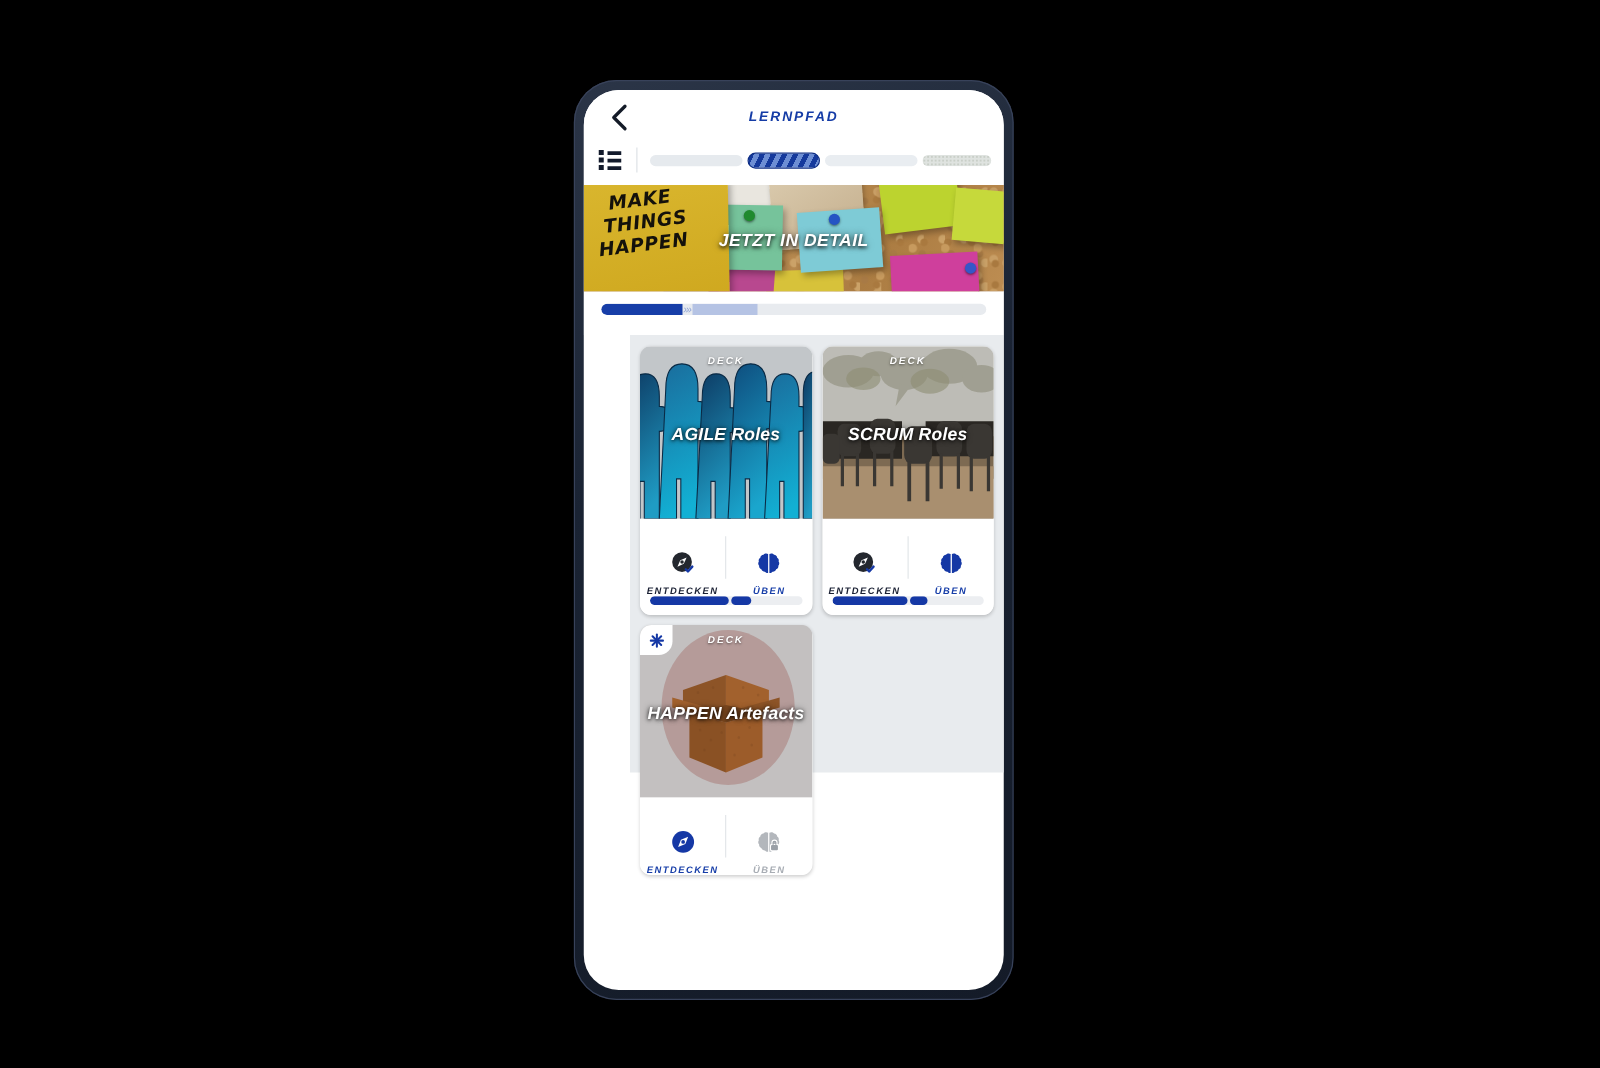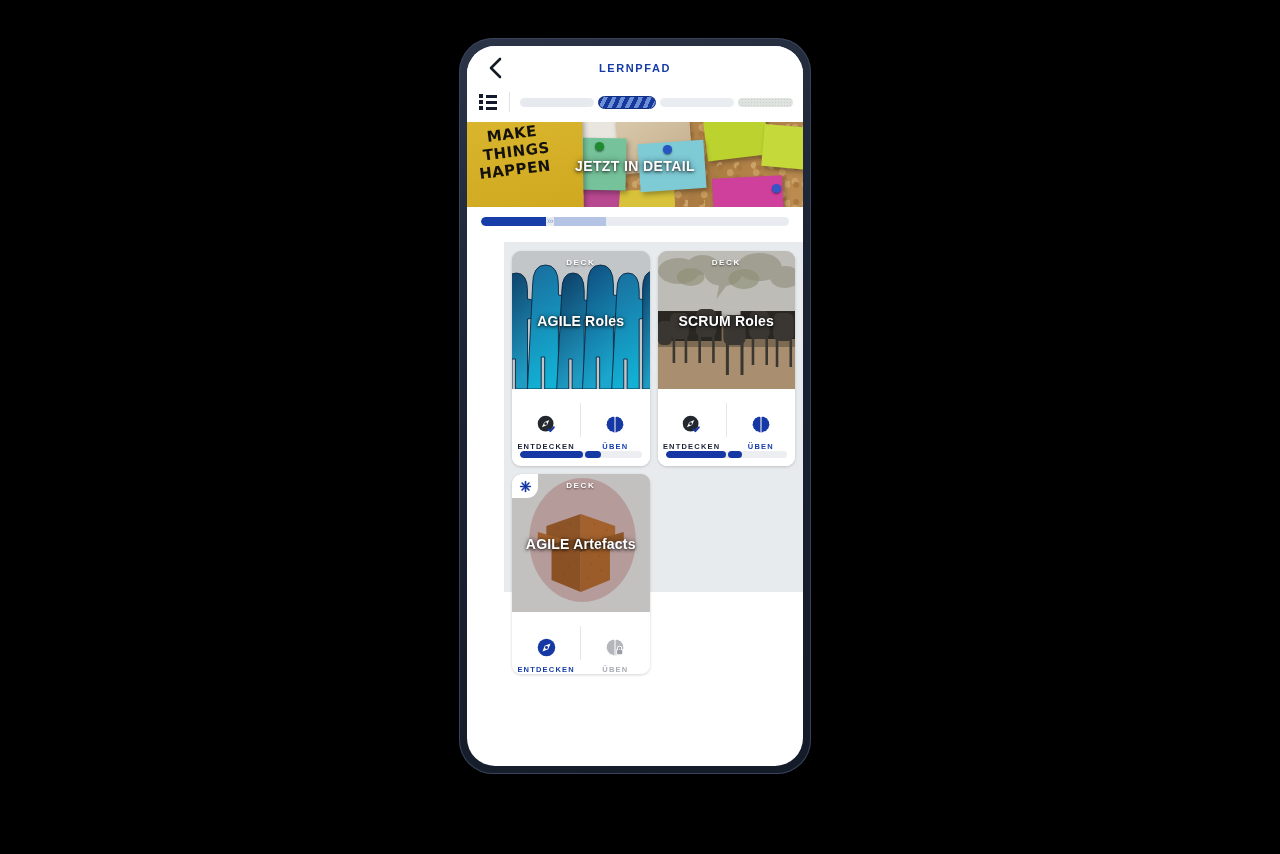--- a/index.html
+++ b/index.html
@@ -6,26 +6,27 @@
   html, body {
     width: 1280px; height: 854px;
     background: #000;
     font-family: "Liberation Sans", sans-serif;
     overflow: hidden;
   }
 
   
   #phone-frame {
     position: absolute;
-    left: 459px; top: 38px;
+    left: 459px; top: 64px;
     width: 352px; height: 736px;
     background: linear-gradient(160deg,#2b3547 0%, #1a2333 40%, #141b28 100%);
     border-radius: 34px;
     box-shadow: 0 0 0 1px #38425a inset, 0 6px 24px rgba(0,0,0,.9);
     padding: 8px 8px;
+    font-style: italic;
   }
   #phone-screen {
     position: relative;
     width: 100%; height: 100%;
     background: #ffffff;
     border-radius: 28px;
     overflow: hidden;
   }
 
   
@@ -576,21 +577,21 @@
                   <circle cx="88" cy="104" r="1.2"></circle>
                     <circle cx="104" cy="96" r="1.2"></circle>
                   <circle cx="54" cy="54" r="1.2"></circle>
                     <circle cx="68" cy="50" r="1.2"></circle>
                   <circle cx="96" cy="50" r="1.2"></circle>
                     <circle cx="110" cy="56" r="1.2"></circle>
                 </g>
               </svg>
             </div>
             <div class="deck-kind">DECK</div>
-            <div class="deck-name">AGILE Artefacts</div>
+            <div class="deck-name">HAPPEN Artefacts</div>
           </div>
 
           <div class="deck-actions">
             <div class="deck-action">
               <svg width="21" height="21" viewBox="0 0 24 24">
                 <circle cx="12" cy="12" r="10" fill="#1538a5"></circle>
                 <path d="M16.6 7.4 L10 10 L7.4 16.6 L14 14 Z" fill="#ffffff"></path>
                 <circle cx="12" cy="12" r="1.7" fill="#1538a5"></circle>
               </svg>
               <span class="action-label blue">ENTDECKEN</span>

